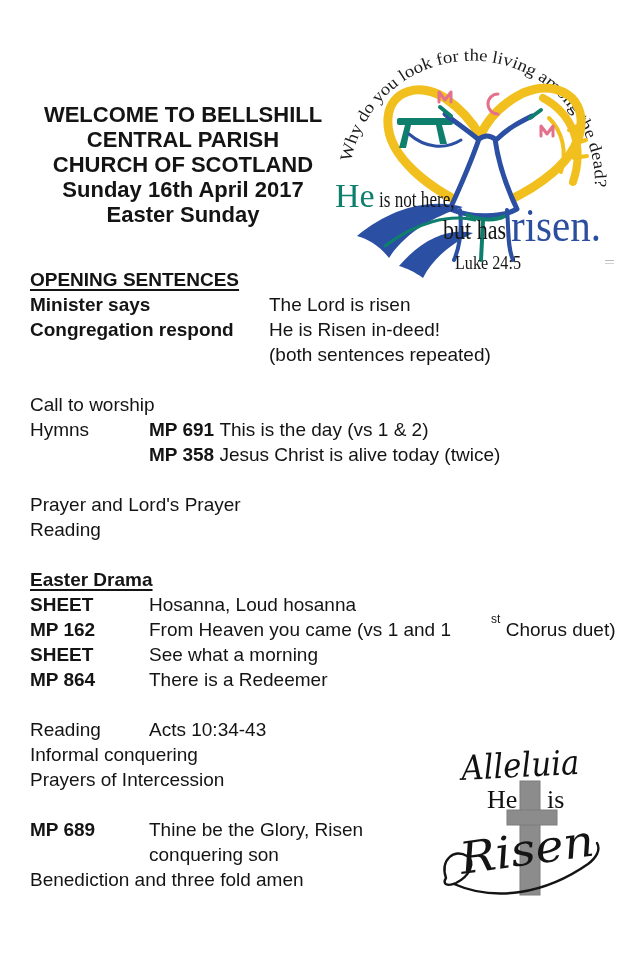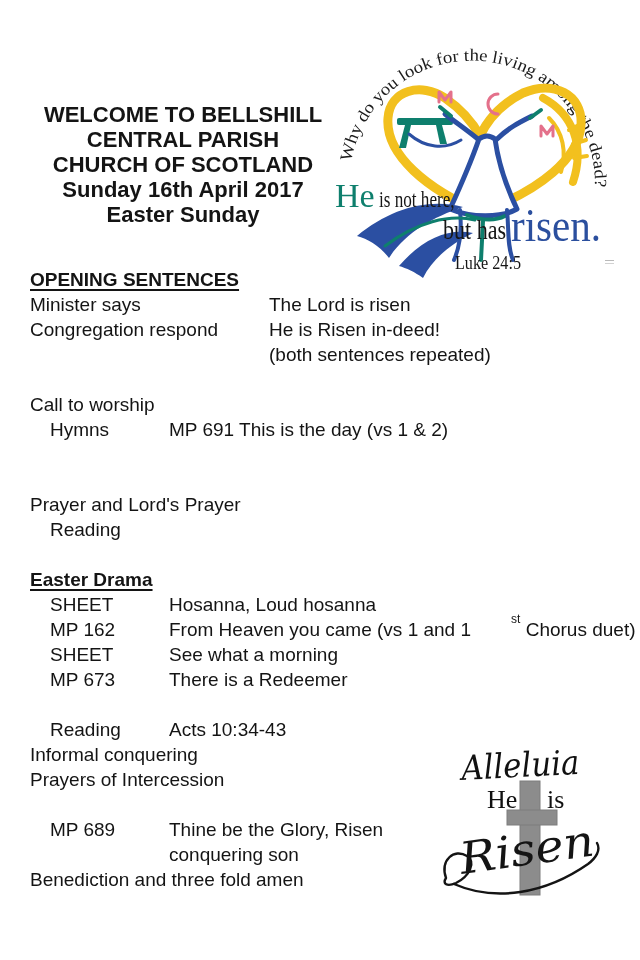--- a/index.html
+++ b/index.html
@@ -20,22 +20,22 @@
   .service {
     position:absolute; left:30px; top:267px; width:596px;
     font-size:19px; line-height:25px;
   }
   .line { display:flex; height:25px; white-space:pre; }
   .line .hd {
     font-weight:bold; text-decoration:underline;
     text-decoration-thickness:2px; text-underline-offset:3px;
   }
   .wide   > .label { flex:0 0 239px; }
-  .narrow > .label { flex:0 0 119px;margin-left:20px; }
-  .b { font-weight:normal; }
+  .narrow > .label { flex:0 0 119px; }
+  .b { font-weight:bold; }
   sup { font-size:12px; line-height:0; position:relative; top:-6px;margin-left:40px; }
   
   .clipart    { position:absolute; left:333px; top:30px;  width:307px; height:250px; }
   .footer-art { position:absolute; left:440px; top:728px; width:200px; height:210px; }
   .serif  { font-family:"Liberation Serif", serif; }
   .script { font-family:"DejaVu Serif", serif; font-style:italic; }
   .artifact {
     position:absolute; left:605px; top:260px; width:9px; height:4px;
     border-top:1px solid #b9b9b9; border-bottom:1px solid #d2d2d2;
   }
@@ -117,30 +117,30 @@
 </div>
 
 <div class="service">
     <div class="line heading"><span class="hd">OPENING SENTENCES</span></div>
     <div class="line row wide"><span class="label b">Minister says</span><span class="content"><span>The Lord is risen</span></span></div>
     <div class="line row wide"><span class="label b">Congregation respond</span><span class="content"><span>He is Risen in-deed!</span></span></div>
     <div class="line row wide"><span class="label"></span><span class="content"><span>(both sentences repeated)</span></span></div>
     <div class="line blank"></div>
     <div class="line text"><span class="content"><span>Call to worship</span></span></div>
     <div class="line row narrow"><span class="label">Hymns</span><span class="content"><span class="b">MP 691 </span><span>This is the day (vs 1 &amp; 2)</span></span></div>
-    <div class="line row narrow"><span class="label"></span></div>
+    <div class="line row narrow"><span class="label"></span><span class="content"><span class="b">MP 358 </span><span>Jesus Christ is alive today (twice)</span></span></div>
     <div class="line blank"></div>
     <div class="line text"><span class="content"><span>Prayer and Lord's Prayer</span></span></div>
     <div class="line row narrow"><span class="label">Reading</span></div>
     <div class="line blank"></div>
     <div class="line heading"><span class="hd">Easter Drama</span></div>
     <div class="line row narrow"><span class="label b">SHEET</span><span class="content"><span>Hosanna, Loud hosanna</span></span></div>
     <div class="line row narrow"><span class="label b">MP 162</span><span class="content"><span>From Heaven you came (vs 1 and 1</span><sup>st</sup><span> Chorus duet)</span></span></div>
     <div class="line row narrow"><span class="label b">SHEET</span><span class="content"><span>See what a morning</span></span></div>
-    <div class="line row narrow"><span class="label b">MP 673</span><span class="content"><span>There is a Redeemer</span></span></div>
+    <div class="line row narrow"><span class="label b">MP 864</span><span class="content"><span>There is a Redeemer</span></span></div>
     <div class="line blank"></div>
     <div class="line row narrow"><span class="label">Reading</span><span class="content"><span>Acts 10:34-43</span></span></div>
     <div class="line text"><span class="content"><span>Informal conquering</span></span></div>
     <div class="line text"><span class="content"><span>Prayers of Intercession</span></span></div>
     <div class="line blank"></div>
     <div class="line row narrow"><span class="label b">MP 689</span><span class="content"><span>Thine be the Glory, Risen</span></span></div>
     <div class="line row narrow"><span class="label"></span><span class="content"><span>conquering son</span></span></div>
     <div class="line text"><span class="content"><span>Benediction and three fold amen</span></span></div>
   </div>
 

